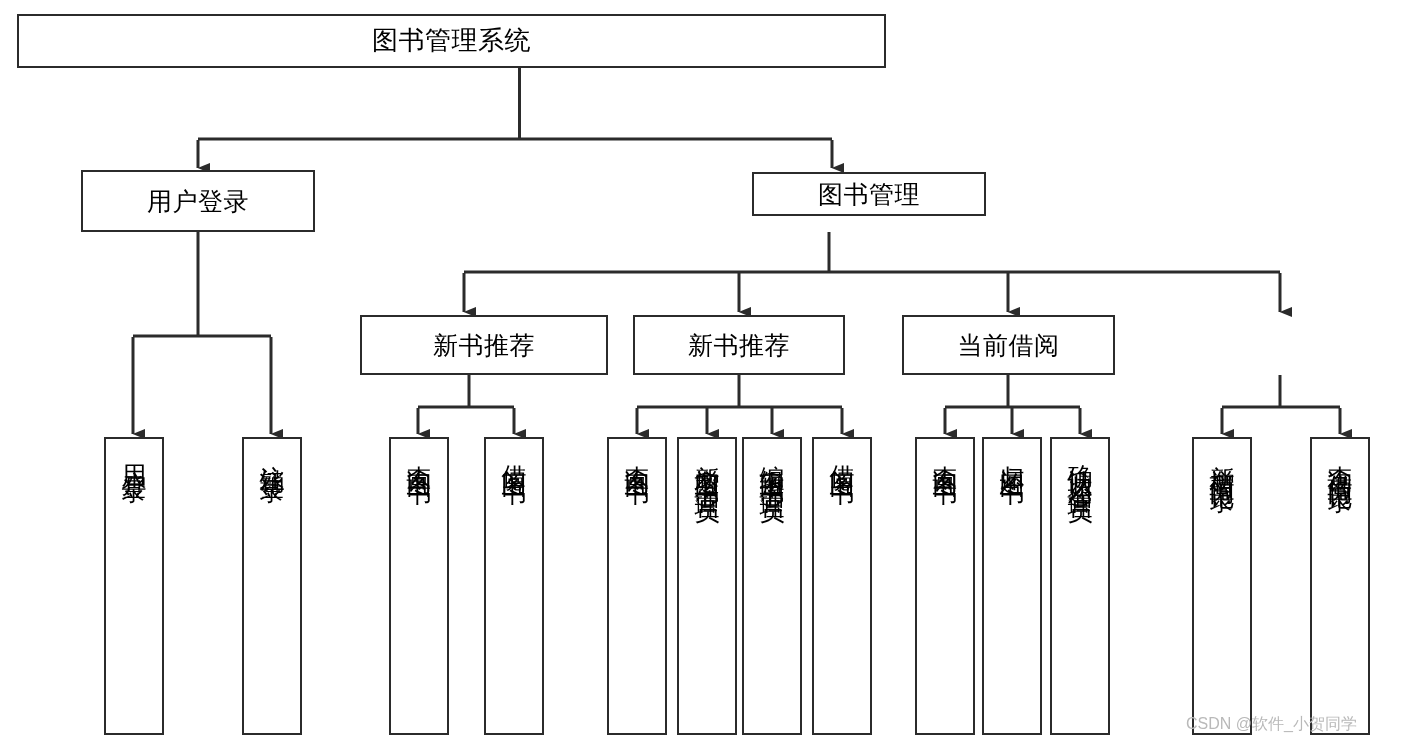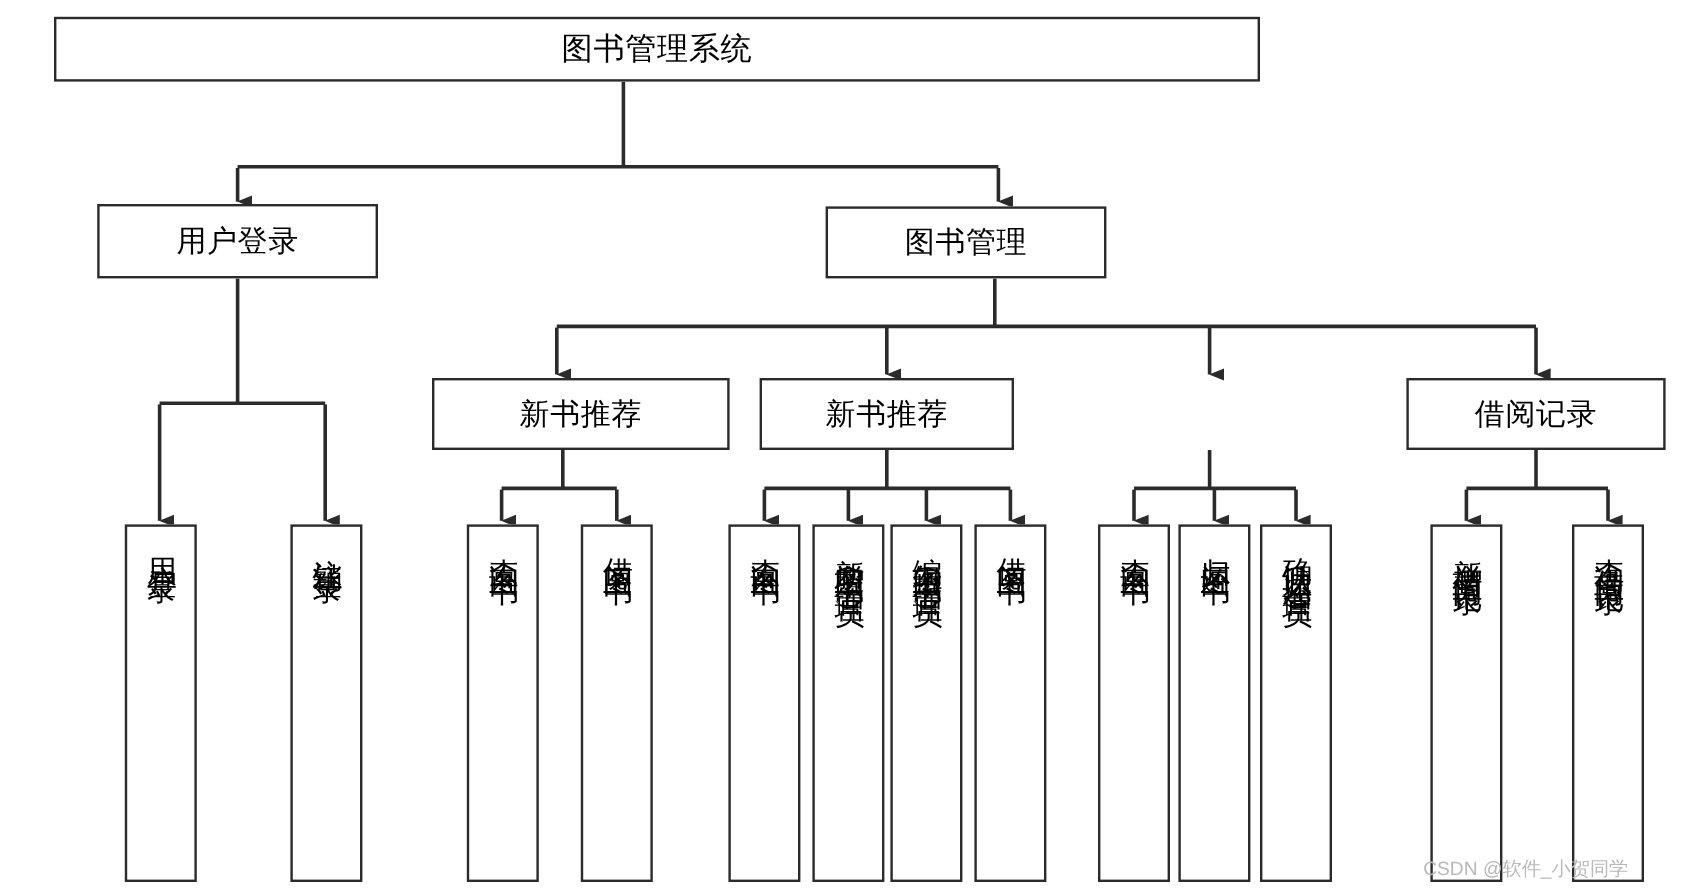--- a/index.html
+++ b/index.html
@@ -118,44 +118,44 @@
       <path d="M1012,408 L1012,434" marker-end="url(#arw)"></path>
       <path d="M1080,408 L1080,434" marker-end="url(#arw)"></path>
 
       <path d="M1280,375 L1280,407"></path>
       <path d="M1222,407 L1340,407"></path>
       <path d="M1222,408 L1222,434" marker-end="url(#arw)"></path>
       <path d="M1340,408 L1340,434" marker-end="url(#arw)"></path>
     </g>
   </svg>
 
-  <div class="node horiz root" style="left:17px;top:14px;width:1005px;height:54px;margin-left:28px;">
+  <div class="node horiz root" style="left:17px;top:14px;width:869px;height:54px;">
     <span class="label">图书管理系统</span>
   </div>
 
   <div class="node horiz" style="left:81px;top:170px;width:234px;height:62px;">
     <span class="label">用户登录</span>
   </div>
 
-  <div class="node horiz" style="left:688px;top:172px;width:234px;height:60px;">
+  <div class="node horiz" style="left:752px;top:172px;width:234px;height:44px;">
     <span class="label">图书管理</span>
   </div>
 
   <div class="node horiz" style="left:360px;top:315px;width:248px;height:60px;">
     <span class="label">新书推荐</span>
   </div>
 
   <div class="node horiz" style="left:633px;top:315px;width:212px;height:60px;">
     <span class="label">新书推荐</span>
   </div>
 
-
-  <div class="node horiz" style="left:1172px;top:315px;width:216px;height:60px;">
-    <span class="label">借阅记录</span>
-  </div>
+  <div class="node horiz" style="left:902px;top:315px;width:213px;height:60px;">
+    <span class="label">当前借阅</span>
+  </div>
+
 
   <div class="node vert" style="left:104px;top:437px;width:60px;height:298px;">
     <span class="label">用户登录</span>
   </div>
 
   <div class="node vert" style="left:242px;top:437px;width:60px;height:298px;">
     <span class="label">注销登录</span>
   </div>
 
   <div class="node vert" style="left:389px;top:437px;width:60px;height:298px;">

